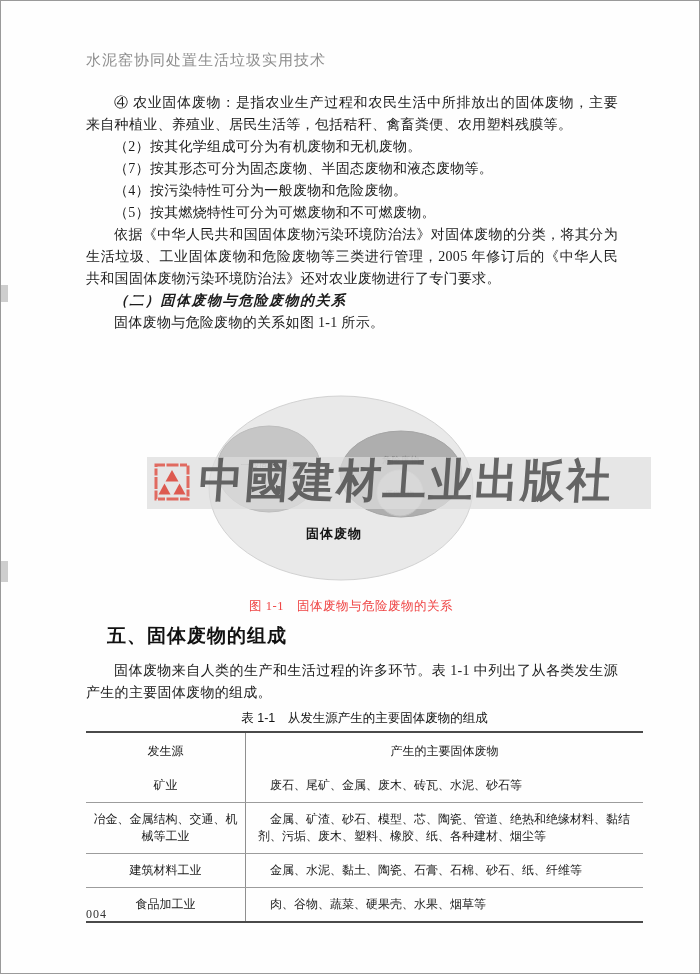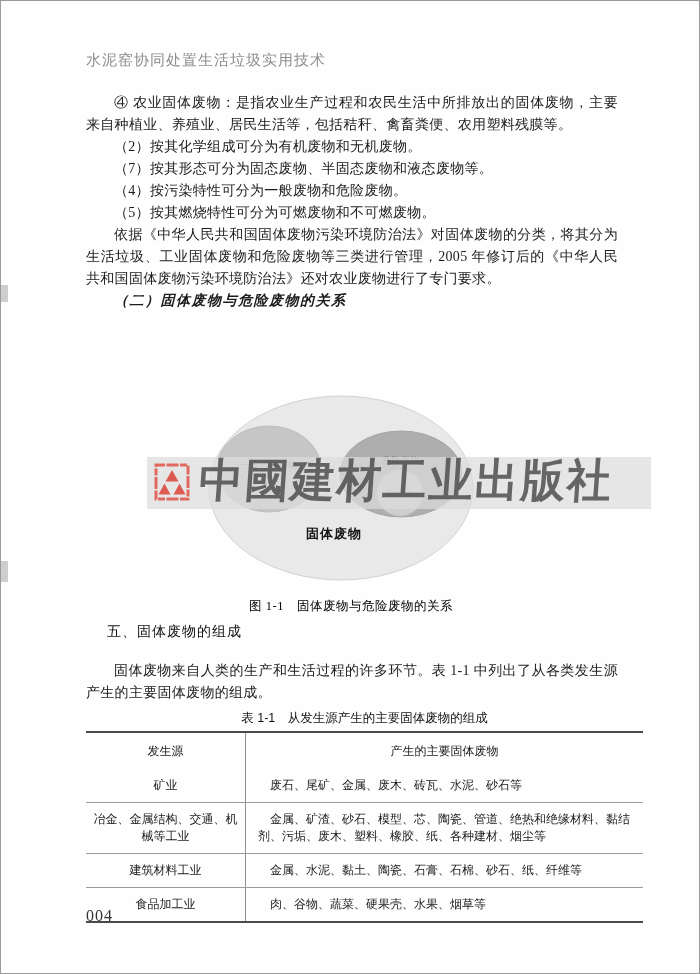--- a/index.html
+++ b/index.html
@@ -28,24 +28,24 @@
   .wm-band{position:absolute;inset:0;background:rgba(221,221,221,.72);}
   .wm-logo{position:absolute;left:6px;top:4px;}
   .wm-text{
     position:absolute;left:52px;top:-6px;width:450px;height:60px;
     font-size:44px;font-weight:bold;color:rgba(72,72,72,.82);
     font-family:"DejaVu Serif","Liberation Serif",serif;
     letter-spacing:2px;transform:skewX(-4deg) scaleY(1.04);white-space:nowrap;
   }
   .figure-caption{
     position:absolute;left:85px;top:597px;width:530px;text-align:center;
-    font-size:12.5px;color:#000000;letter-spacing:.5px;
+    font-size:12.5px;color:#ef4444;letter-spacing:.5px;
   }
   .section-heading{
-    position:absolute;left:106px;top:622px;margin:0;font-size:14px;font-weight:normal;
+    position:absolute;left:106px;top:622px;margin:0;font-size:19px;font-weight:bold;
     font-family:"Liberation Sans","DejaVu Sans",sans-serif;color:#111;letter-spacing:1px;
   }
   .section-body{
     position:absolute;left:85px;top:659px;width:532px;margin:0;
     font-size:14px;line-height:22px;text-align:justify;text-indent:2em;letter-spacing:.3px;
   }
   .table-title{
     position:absolute;left:85px;top:709px;width:557px;text-align:center;
     font-size:12.5px;font-weight:normal;
     font-family:"Liberation Sans","DejaVu Sans",sans-serif;color:#111;
@@ -57,40 +57,41 @@
   }
   .data-table th,.data-table td{
     border-bottom:1px solid #9c9c9c;padding:8px 6px;font-weight:normal;vertical-align:middle;
   }
   .data-table tr:last-child th,.data-table tr:last-child td{border-bottom:none;}
   .data-table .col-source{width:147px;text-align:center;border-right:1px solid #8f8f8f;}
   .data-table td.col-waste{text-align:left;padding-left:12px;}
   .data-table td.col-waste div{text-indent:1em;line-height:17px;}
   .data-table thead th{height:20px;}
   .row-h1{height:19px;} .row-h2{height:43px;} .row-h3{height:20px;} .row-h4{height:18px;}
-  .page-number{position:absolute;left:85px;top:906px;font-size:16px;color:#333;letter-spacing:1px;}
+  .page-number{position:absolute;left:85px;top:906px;font-size:12px;color:#333;letter-spacing:1px;}
 </style>
 </head>
 <body>
 
 <div class="page">
 
   <div class="edge-smudge" style="top:284px;height:17px;"></div>
   <div class="edge-smudge" style="top:560px;height:21px;"></div>
 
   <div class="running-header">水泥窑协同处置生活垃圾实用技术</div>
 
   <div class="body-text">
     <p>④ 农业固体废物：是指农业生产过程和农民生活中所排放出的固体废物，主要来自种植业、养殖业、居民生活等，包括秸秆、禽畜粪便、农用塑料残膜等。</p>
     <p>（2）按其化学组成可分为有机废物和无机废物。</p>
     <p>（7）按其形态可分为固态废物、半固态废物和液态废物等。</p>
     <p>（4）按污染特性可分为一般废物和危险废物。</p>
     <p>（5）按其燃烧特性可分为可燃废物和不可燃废物。</p>
     <p>依据《中华人民共和国固体废物污染环境防治法》对固体废物的分类，将其分为生活垃圾、工业固体废物和危险废物等三类进行管理，2005 年修订后的《中华人民共和国固体废物污染环境防治法》还对农业废物进行了专门要求。</p>
     <p class="kai">（二）固体废物与危险废物的关系</p>
+    <p>固体废物与危险废物的关系如图 1-1 所示。</p>
   </div>
 
   <div class="figure-area">
     <svg width="530" height="205" viewBox="0 0 530 205">
       <ellipse cx="255" cy="104" rx="132" ry="92" fill="#e9e9e9" stroke="#d2d2d2" stroke-width="1"></ellipse>
       <ellipse cx="183" cy="85" rx="52" ry="43" fill="#c6c6c6" stroke="#bdbdbd" stroke-width="1"></ellipse>
       <ellipse cx="315" cy="90" rx="61" ry="43" fill="#aeaeae" stroke="#a5a5a5" stroke-width="1"></ellipse>
       <circle cx="314" cy="109" r="23" fill="#cecece" stroke="#c2c2c2" stroke-width="1"></circle>
       <text x="183" y="84" text-anchor="middle" class="fig-label-mid">一般固体废物</text>
       <text x="315" y="79" text-anchor="middle" class="fig-label-mid">危险废物</text>

